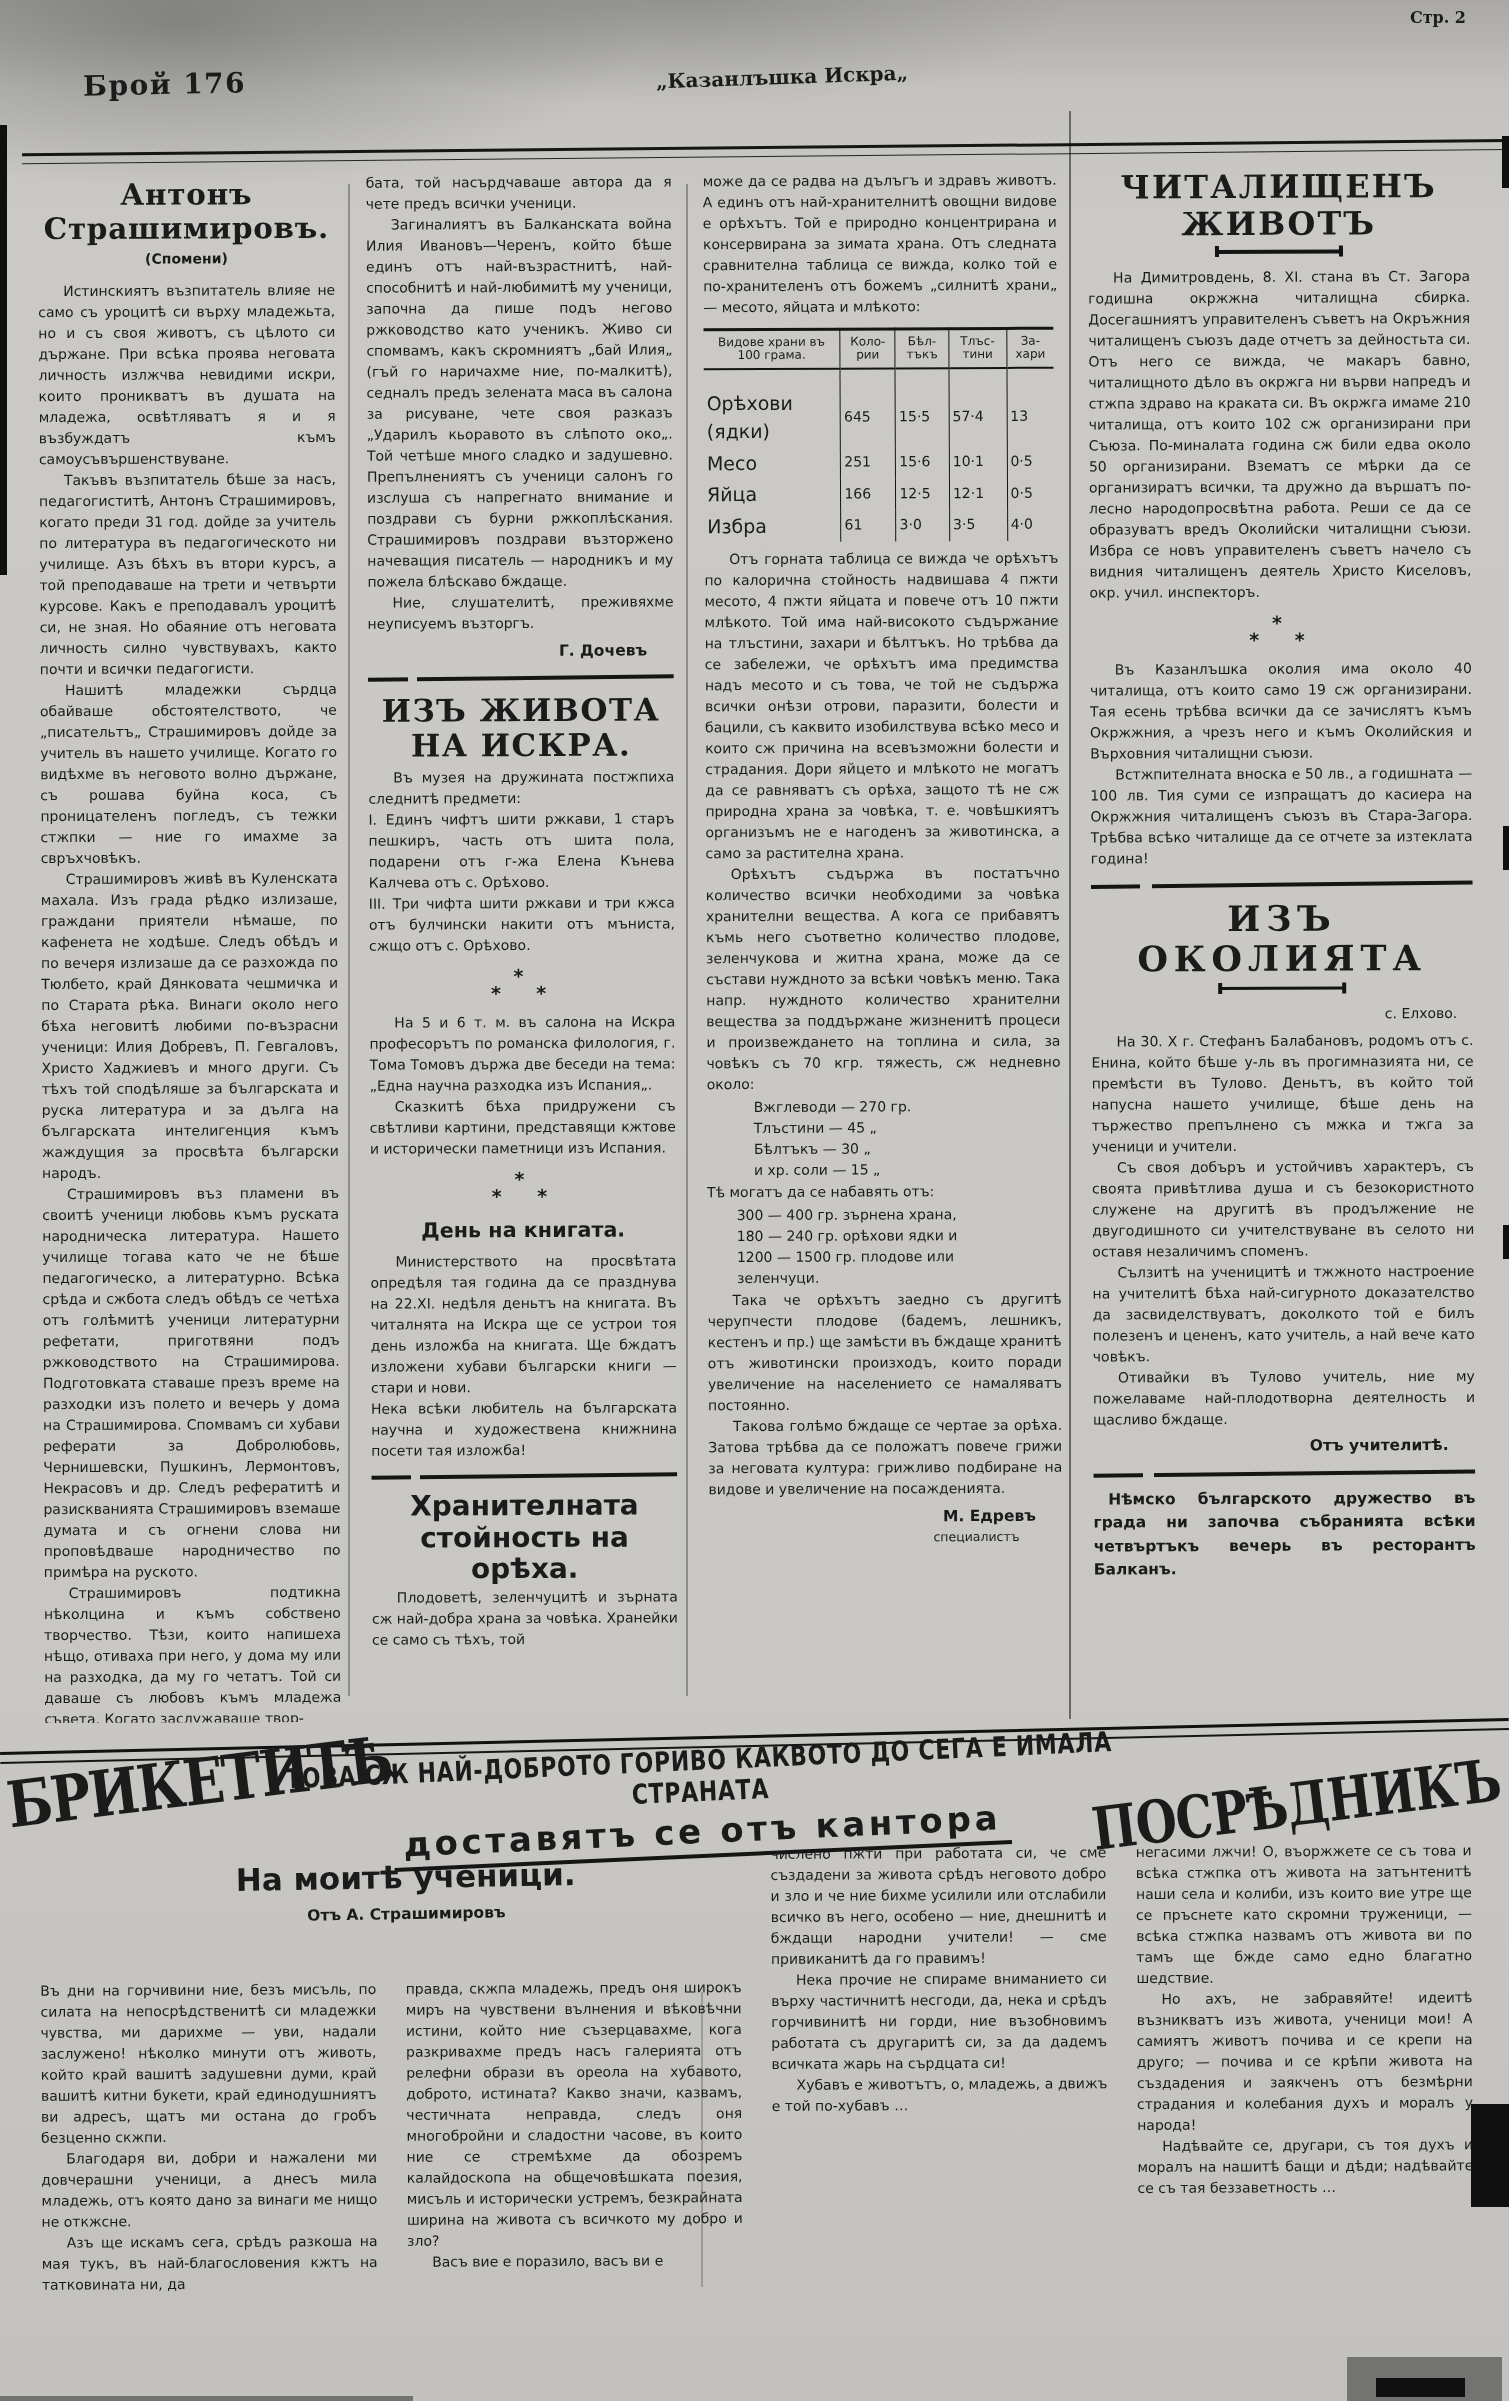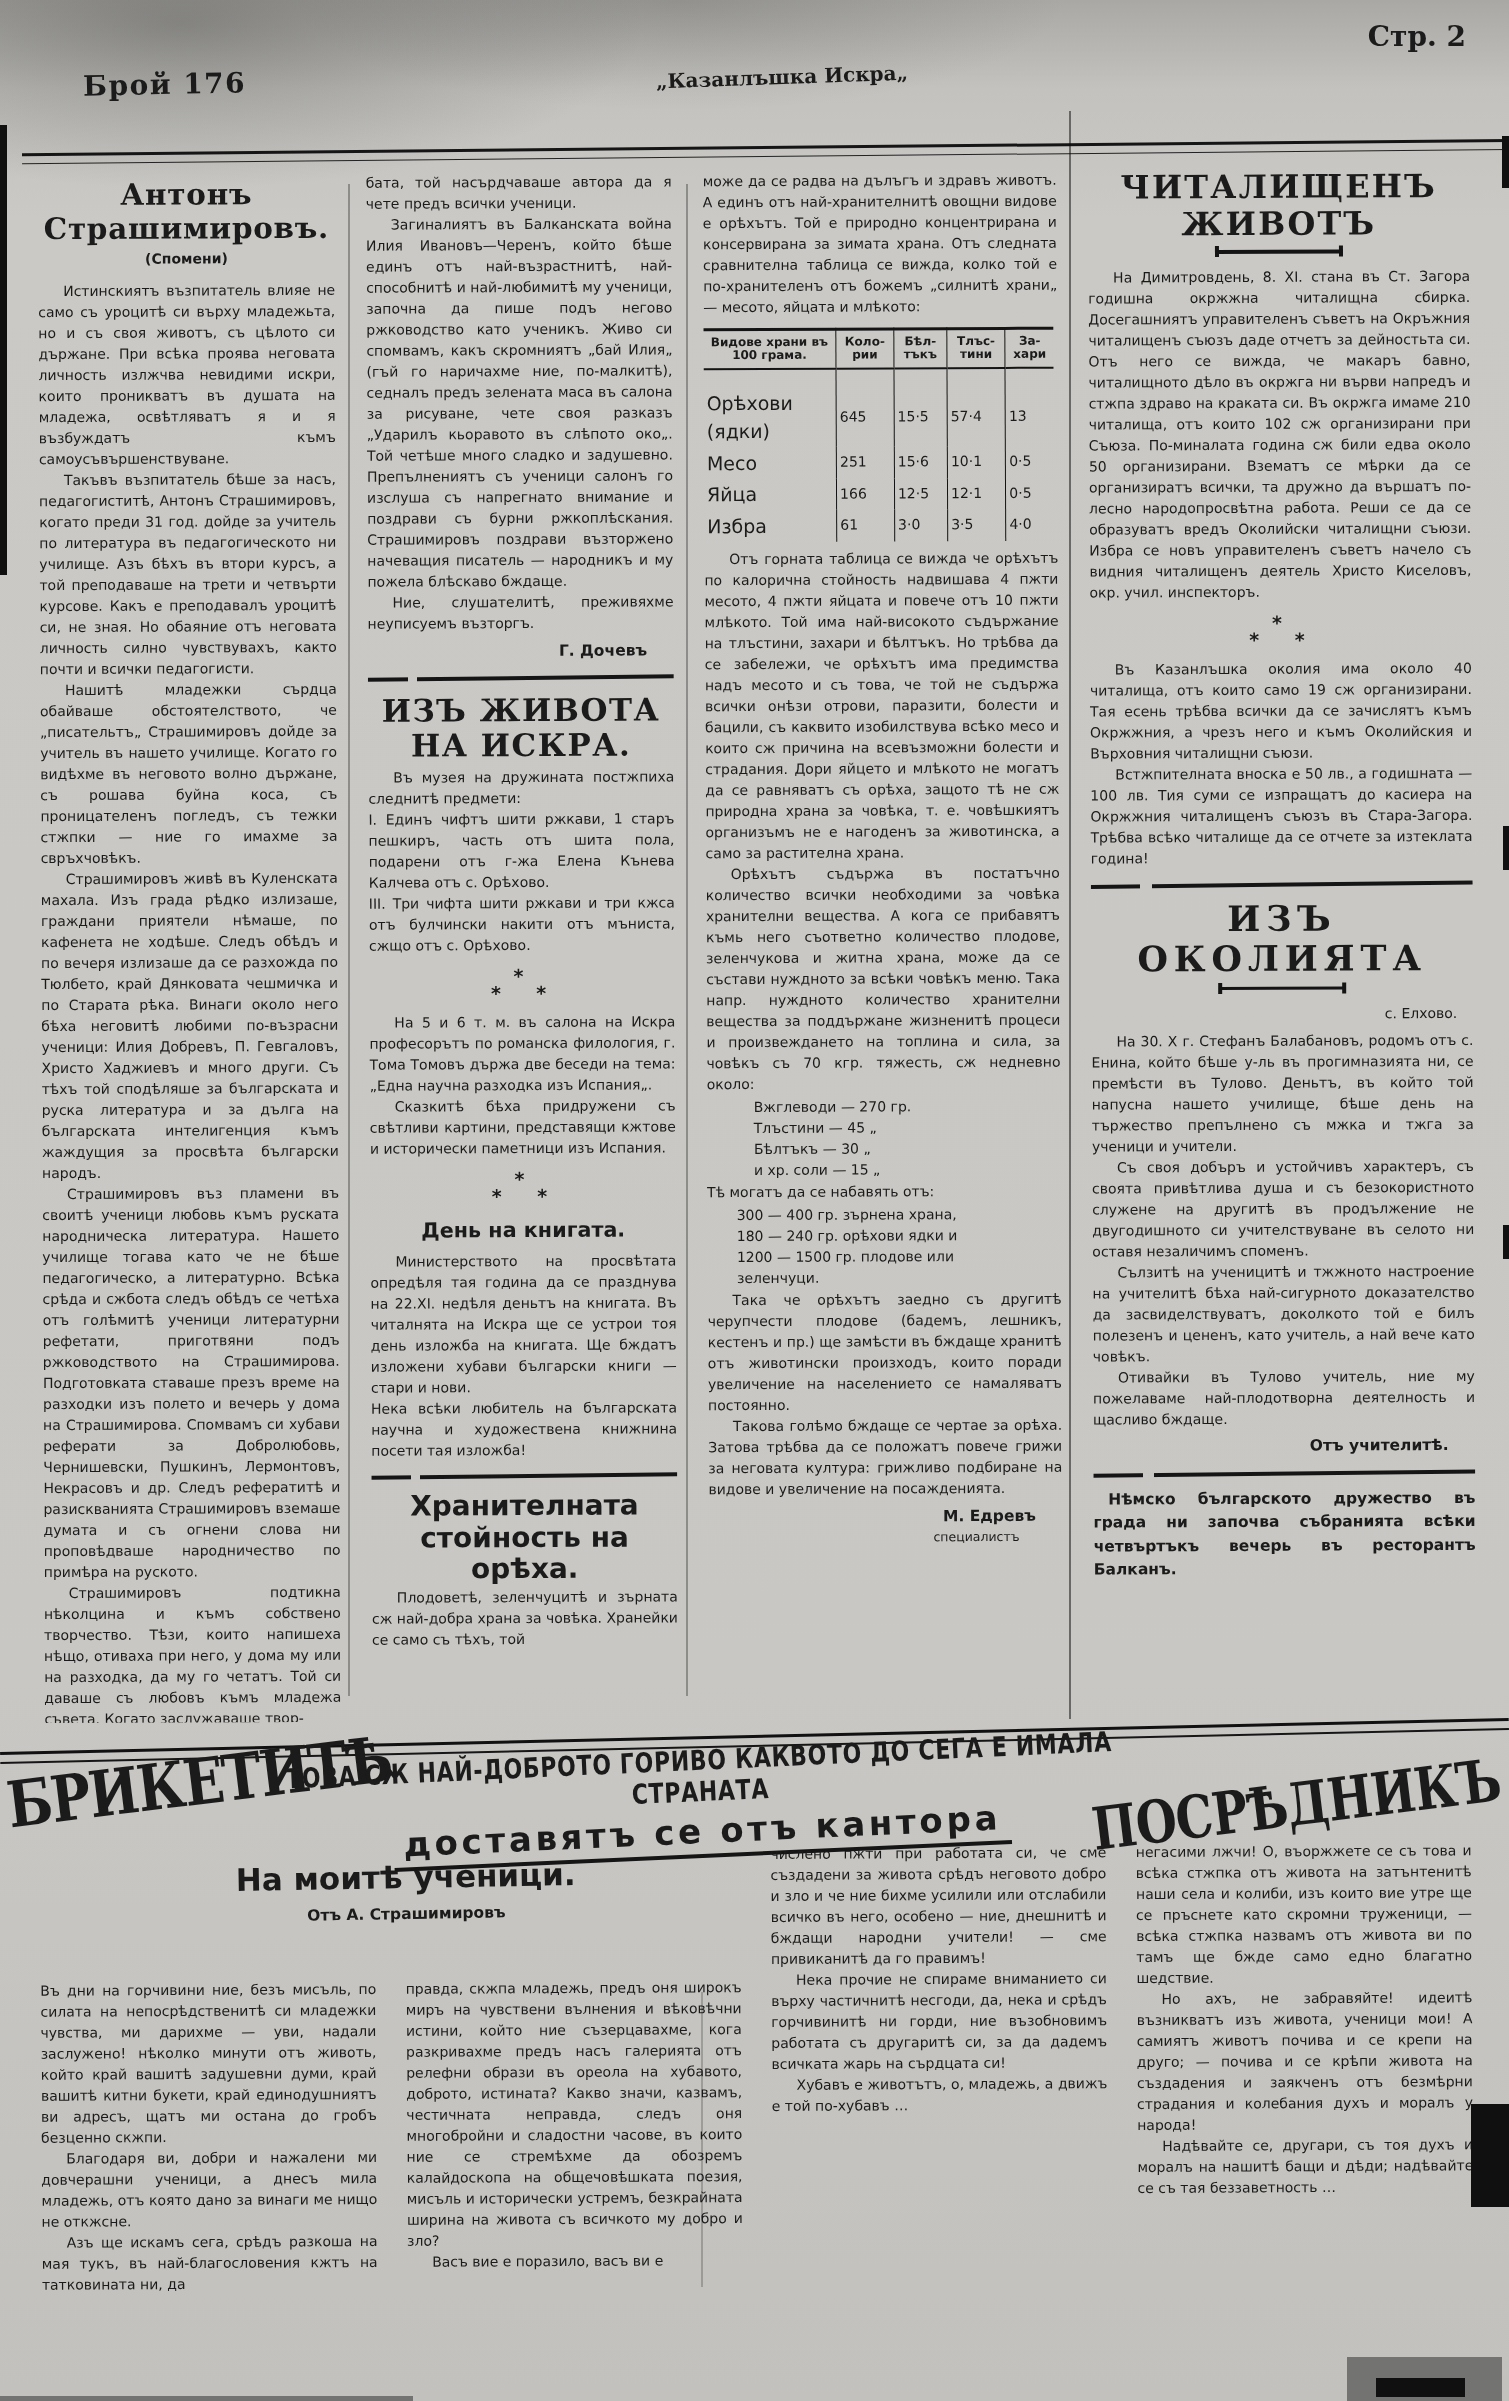--- a/index.html
+++ b/index.html
@@ -8,21 +8,21 @@
     background:
       radial-gradient(ellipse 664px 236px at 12% 1%, rgba(30,30,30,.30), transparent 70%),
       radial-gradient(ellipse 516px 148px at 45% 0%, rgba(40,40,40,.18), transparent 75%),
       linear-gradient(180deg,#a9a8a4 0,#c3c2be 89px,#cac9c5 221px,#c8c7c3 70%,#c2c1bd 100%),
       #c8c7c3;
     font-family:"DejaVu Sans",sans-serif;color:#1b1b1b;
   }
   
   .issue{position:absolute;left:83px;top:68px;font-family:"DejaVu Serif",serif;font-size:28px;font-weight:600;letter-spacing:1.5px;transform:rotate(-1.2deg);}
   .pname{position:absolute;left:649px;top:65px;width:266px;text-align:center;font-family:"DejaVu Serif",serif;font-size:20px;font-weight:600;transform:rotate(-2deg);}
-  .pageno{position:absolute;right:43px;top:20px;font-family:"DejaVu Serif",serif;font-size:28px;font-weight:600;}
+  .pageno{position:absolute;right:43px;top:8px;font-family:"DejaVu Serif",serif;font-size:16px;font-weight:600;}
   .mastrule{position:absolute;left:22px;right:-7.4px;top:146px;height:7.4px;border-top:3px solid #151515;border-bottom:1.5px solid #222;transform:rotate(-0.55deg);}
   
   .main{position:absolute;left:41px;top:171px;width:1432px;height:1549px;display:grid;grid-template-columns:297px 306px 354px 1fr;column-gap:31px;overflow:hidden;transform:rotate(-0.25deg);}
   .col{overflow:hidden;font-size:14px;line-height:1.5;}
   .p{margin:0;text-align:justify;text-indent:25px;}
   .p.noind{text-indent:0;}
   .p.boldnote{font-weight:bold;font-size:15.5px;text-indent:14.8px;margin-top:7.4px;}
   .h1{font-family:"DejaVu Serif",serif;font-weight:bold;text-align:center;margin:4.4px 0 3px;line-height:1.15;}
   .h1.c1{font-size:29.5px;letter-spacing:0.7px;}
   .h1.c2{font-size:31px;letter-spacing:1.5px;margin-top:10.3px;}
@@ -35,21 +35,21 @@
   .sigsub{text-align:right;margin:0 43px 0 0;font-size:12.5px;}
   .byr{text-align:right;margin:1.5px 16px 5.9px 0;font-size:14px;}
   .stars{text-align:center;font-weight:bold;font-size:19px;line-height:.9;margin:11.8px 0 10.3px;letter-spacing:7.4px;}
   .rule{height:4.4px;margin:13.3px 0 11.8px;background:linear-gradient(90deg,#151515 0 13%,rgba(0,0,0,0) 13% 16%,#151515 16% 100%);transform:rotate(-0.4deg);}
   .orn{width:125px;height:3.7px;background:#141414;margin:7.4px auto 13.3px;position:relative;}
   .orn:before,.orn:after{content:"";position:absolute;top:-3.7px;width:4.4px;height:11px;background:#141414;}
   .orn:before{left:-1.5px;} .orn:after{right:-1.5px;}
   .nlist{margin:1.5px 0 1.5px 47px;}
   .nlist.amounts{margin-left:29.5px;}
   .tbl{border-collapse:collapse;width:99%;margin:10.3px 0 7.4px;border-top:3px solid #141414;font-size:14px;}
-  .tbl th{font-weight:bold;font-size:12px;line-height:1.15;border-bottom:2.2px solid #141414;padding:4.4px 3px;text-align:center;margin-top:13px;}
+  .tbl th{font-weight:normal;font-size:12px;line-height:1.15;border-bottom:2.2px solid #141414;padding:4.4px 3px;text-align:center;margin-top:13px;}
   .tbl td{padding:1.5px 3px;}
   .tbl th+th,.tbl td+td{border-left:1.5px solid #141414;}
   .tbl td:first-child{text-align:left;font-size:19px;}
   .tbl tr.sp td{padding-top:19px;}
   
   .bannerrule{position:absolute;left:0;right:0;top:1735px;height:6.6px;border-top:3px solid #111;border-bottom:2.2px solid #161616;transform:rotate(-1.3deg);}
   .banner{position:absolute;left:0;top:1747px;width:1509px;height:125px;}
   .brik{position:absolute;left:3px;top:20.7px;font-family:"DejaVu Serif",serif;font-weight:bold;font-size:53px;transform:rotate(-7deg) scaleY(1.2);transform-origin:left top;letter-spacing:-1.5px;}
   .bctr{position:absolute;left:273px;top:4.4px;width:856px;text-align:center;transform:rotate(-2.6deg);}
   .bctr .l1{font-weight:bold;font-size:22px;letter-spacing:0.7px;transform:scaleY(1.25);}

